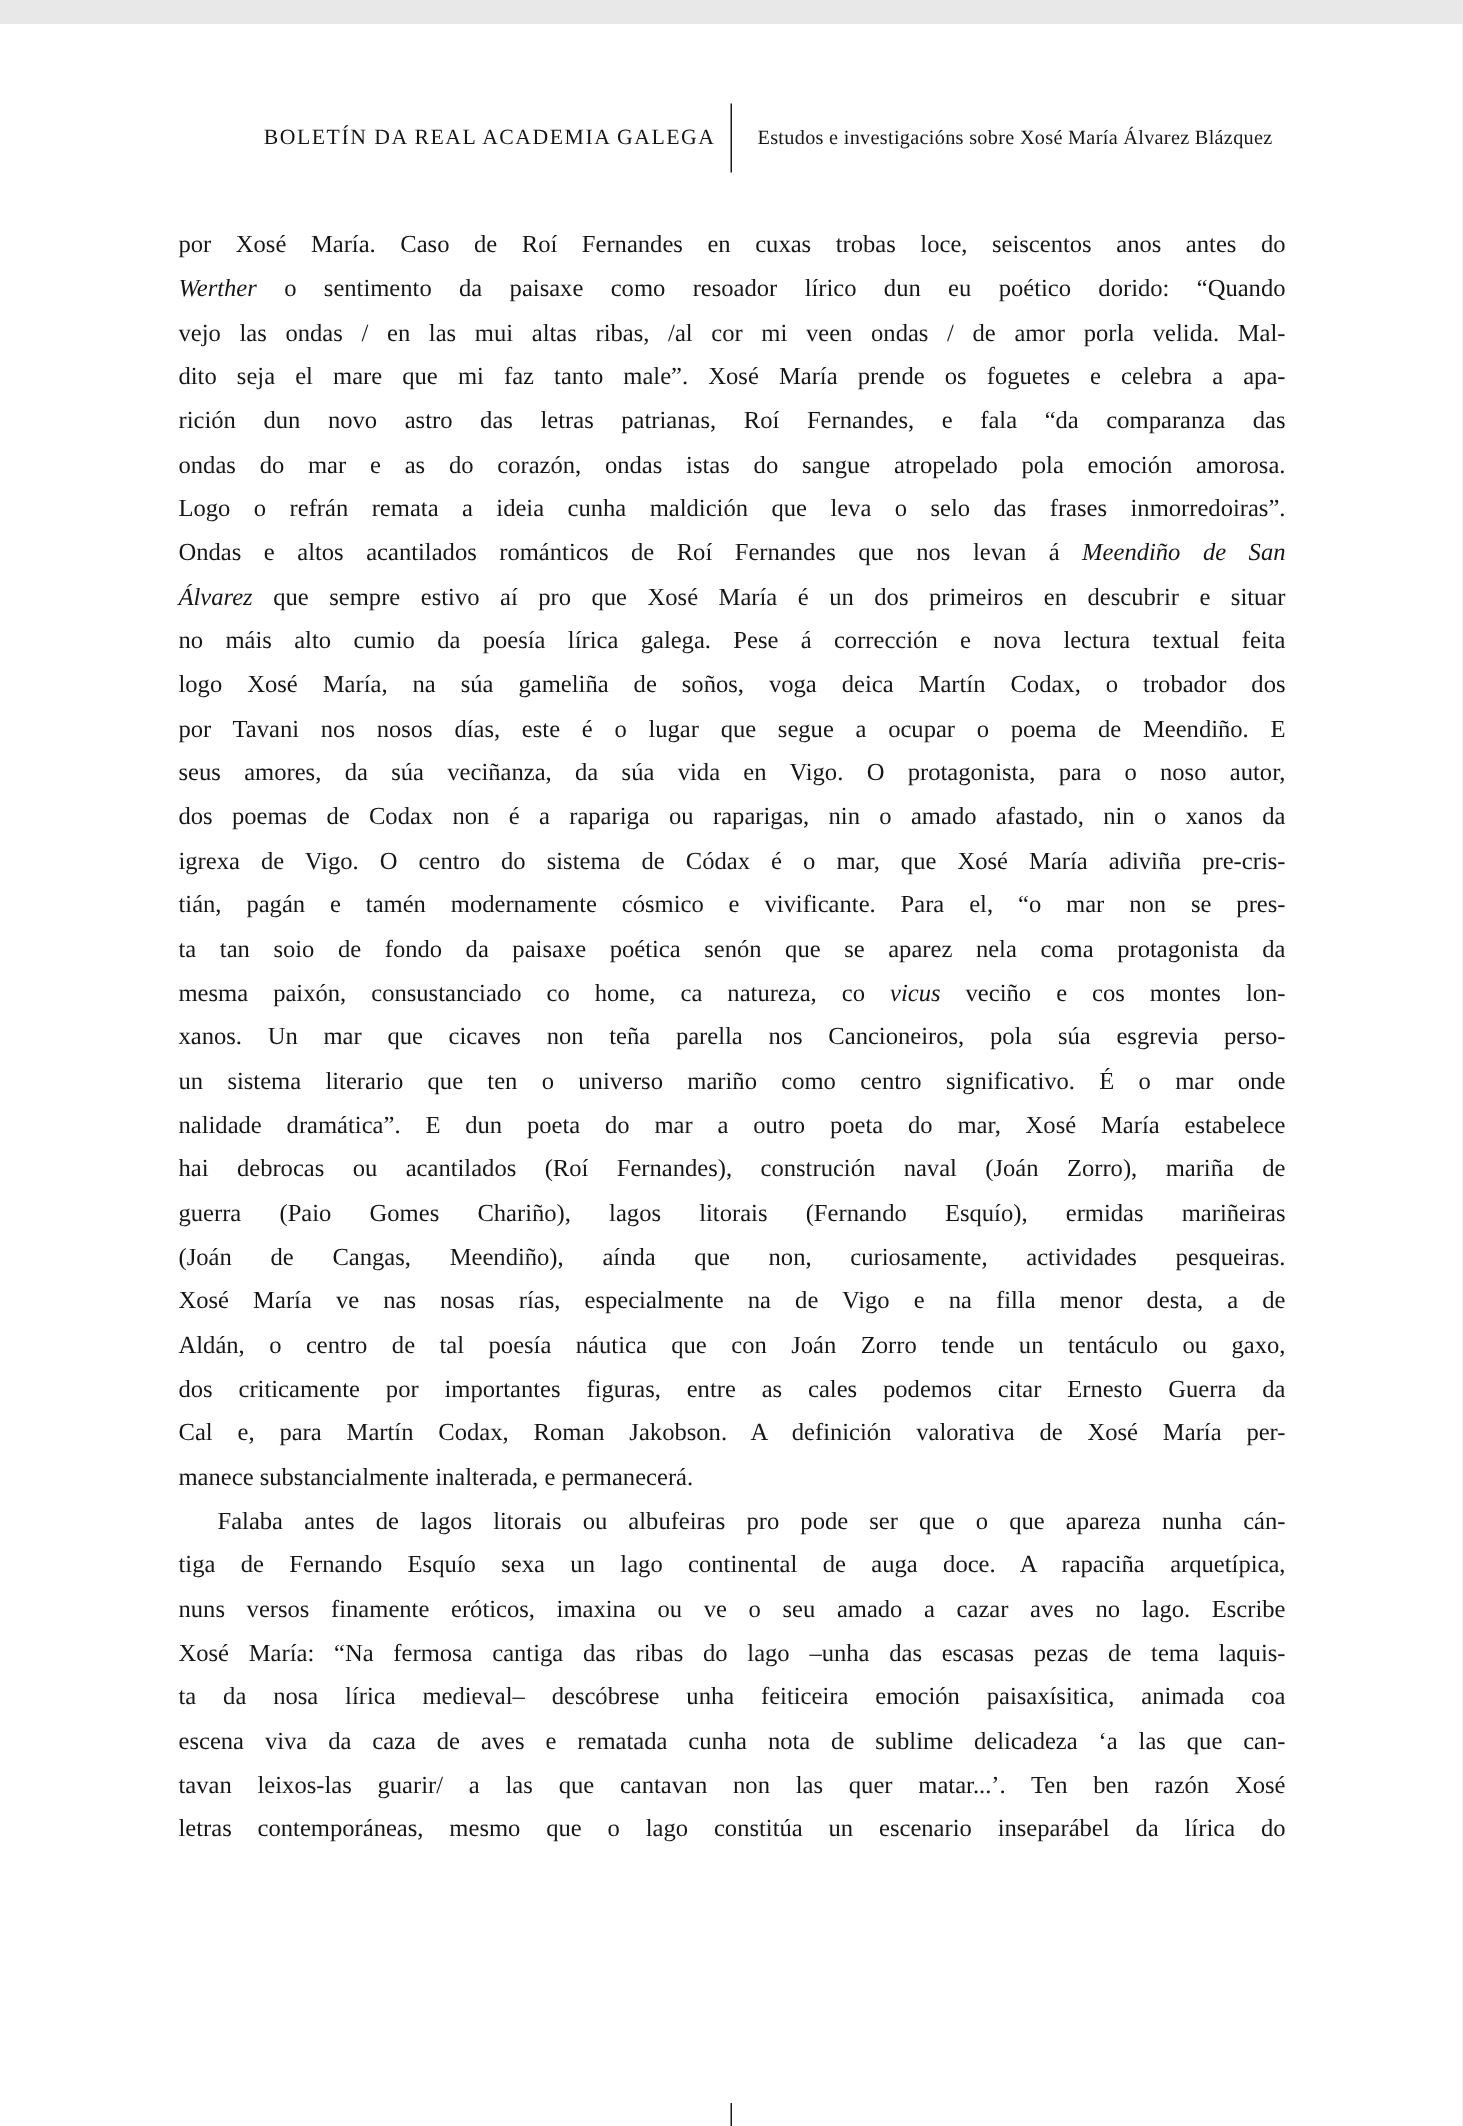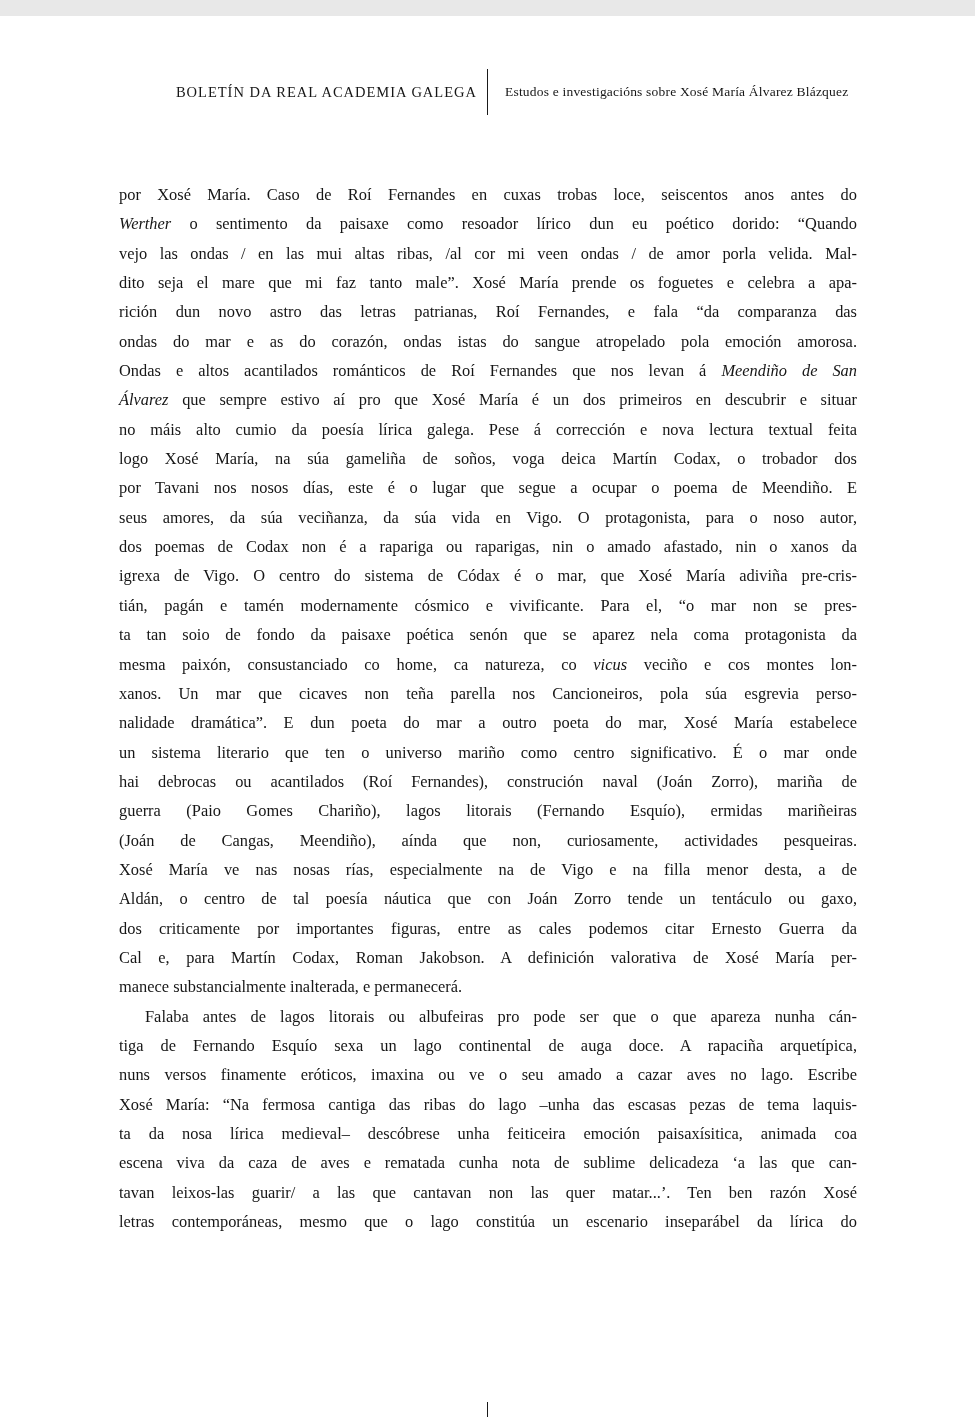--- a/index.html
+++ b/index.html
@@ -41,21 +41,21 @@
   .running-head .right {
     padding-left: 17px;
     font-size: 13.5px;
     letter-spacing: 0.2px;
     white-space: nowrap;
   }
 
   
   .body-text {
     position: absolute;
-    top: 164px;
+    top: 132px;
     left: 119px;
     width: 738px;
     font-size: 16.4px;
     line-height: 29.35px;
   }
   .paragraph { margin: 0; }
   .line {
     text-align: justify;
     text-align-last: justify;
   }
@@ -101,34 +101,35 @@
   </div>
 
   <div class="body-text">
       <div class="paragraph">
         <div class="line"><span>por Xosé María. Caso de Roí Fernandes en cuxas trobas loce, seiscentos anos antes do</span></div>
         <div class="line"><em>Werther</em><span> o sentimento da paisaxe como resoador lírico dun eu poético dorido: “Quando</span></div>
         <div class="line"><span>vejo las ondas / en las mui altas ribas, /al cor mi veen ondas / de amor porla velida. Mal-</span></div>
         <div class="line"><span>dito seja el mare que mi faz tanto male”. Xosé María prende os foguetes e celebra a apa-</span></div>
         <div class="line"><span>rición dun novo astro das letras patrianas, Roí Fernandes, e fala “da comparanza das</span></div>
         <div class="line"><span>ondas do mar e as do corazón, ondas istas do sangue atropelado pola emoción amorosa.</span></div>
+        <div class="line"><span>Logo o refrán remata a ideia cunha maldición que leva o selo das frases inmorredoiras”.</span></div>
         <div class="line"><span>Ondas e altos acantilados románticos de Roí Fernandes que nos levan á </span><em>Meendiño de San</em></div>
         <div class="line"><em>Álvarez</em><span> que sempre estivo aí pro que Xosé María é un dos primeiros en descubrir e situar</span></div>
         <div class="line"><span>no máis alto cumio da poesía lírica galega. Pese á corrección e nova lectura textual feita</span></div>
         <div class="line"><span>logo Xosé María, na súa gameliña de soños, voga deica Martín Codax, o trobador dos</span></div>
         <div class="line"><span>por Tavani nos nosos días, este é o lugar que segue a ocupar o poema de Meendiño. E</span></div>
         <div class="line"><span>seus amores, da súa veciñanza, da súa vida en Vigo. O protagonista, para o noso autor,</span></div>
         <div class="line"><span>dos poemas de Codax non é a rapariga ou raparigas, nin o amado afastado, nin o xanos da</span></div>
         <div class="line"><span>igrexa de Vigo. O centro do sistema de Códax é o mar, que Xosé María adiviña pre-cris-</span></div>
         <div class="line"><span>tián, pagán e tamén modernamente cósmico e vivificante. Para el, “o mar non se pres-</span></div>
         <div class="line"><span>ta tan soio de fondo da paisaxe poética senón que se aparez nela coma protagonista da</span></div>
         <div class="line"><span>mesma paixón, consustanciado co home, ca natureza, co </span><em>vicus</em><span> veciño e cos montes lon-</span></div>
         <div class="line"><span>xanos. Un mar que cicaves non teña parella nos Cancioneiros, pola súa esgrevia perso-</span></div>
+        <div class="line"><span>un sistema literario que ten o universo mariño como centro significativo. É o mar onde</span></div>
         <div class="line"><span>nalidade dramática”. E dun poeta do mar a outro poeta do mar, Xosé María estabelece</span></div>
-        <div class="line"><span>un sistema literario que ten o universo mariño como centro significativo. É o mar onde</span></div>
         <div class="line"><span>hai debrocas ou acantilados (Roí Fernandes), construción naval (Joán Zorro), mariña de</span></div>
         <div class="line"><span>guerra (Paio Gomes Chariño), lagos litorais (Fernando Esquío), ermidas mariñeiras</span></div>
         <div class="line"><span>(Joán de Cangas, Meendiño), aínda que non, curiosamente, actividades pesqueiras.</span></div>
         <div class="line"><span>Xosé María ve nas nosas rías, especialmente na de Vigo e na filla menor desta, a de</span></div>
         <div class="line"><span>Aldán, o centro de tal poesía náutica que con Joán Zorro tende un tentáculo ou gaxo,</span></div>
         <div class="line"><span>dos criticamente por importantes figuras, entre as cales podemos citar Ernesto Guerra da</span></div>
         <div class="line"><span>Cal e, para Martín Codax, Roman Jakobson. A definición valorativa de Xosé María per-</span></div>
         <div class="line last"><span>manece substancialmente inalterada, e permanecerá.</span></div>
       </div>
       <div class="paragraph">

